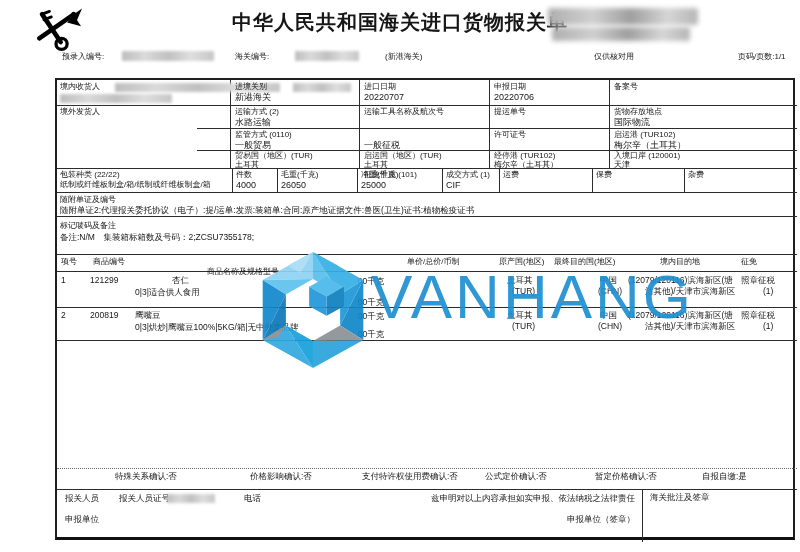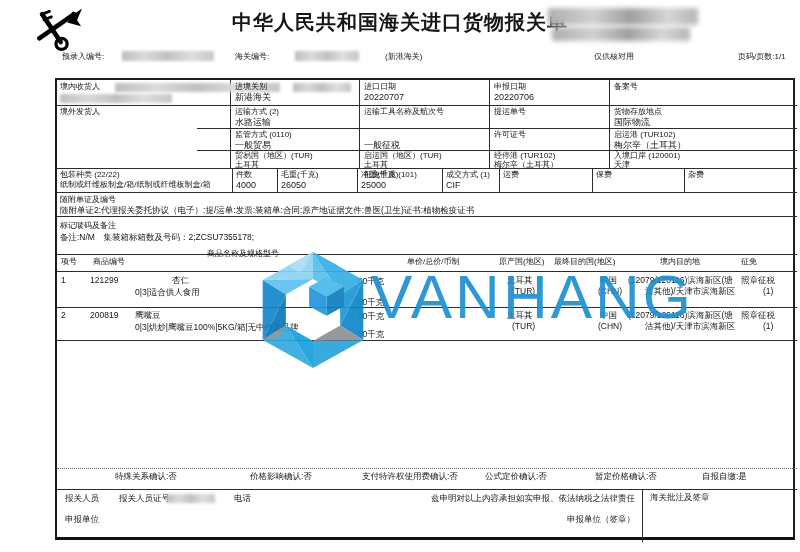--- a/index.html
+++ b/index.html
@@ -136,21 +136,21 @@
     <span class="t lb" style="left:631px;top:90px;">杂费</span>
 
     <span class="t lb" style="left:3px;top:115px;">随附单证及编号</span>
     <span class="t g" style="left:3px;top:126px;">随附单证2:代理报关委托协议（电子）:提/运单:发票:装箱单:合同:原产地证据文件:兽医(卫生)证书:植物检疫证书</span>
 
     <span class="t lb" style="left:3px;top:141px;">标记唛码及备注</span>
     <span class="t g" style="left:3px;top:153px;">备注:N/M　集装箱标箱数及号码：2;ZCSU7355178;</span>
 
     <span class="t lb" style="left:4px;top:177px;">项号</span>
     <span class="t lb" style="left:36px;top:177px;">商品编号</span>
-    <span class="t lb" style="left:150px;top:169px;">商品名称及规格型号</span>
+    <span class="t lb" style="left:150px;top:187px;">商品名称及规格型号</span>
     <span class="t lb" style="left:350px;top:177px;">单价/总价/币制</span>
     <span class="t lb" style="left:442px;top:177px;">原产国(地区)</span>
     <span class="t lb" style="left:497px;top:177px;">最终目的国(地区)</span>
     <span class="t lb" style="left:603px;top:177px;">境内目的地</span>
     <span class="t lb" style="left:684px;top:177px;">征免</span>
 
     <span class="t g" style="left:4px;top:196px;">1</span>
     <span class="t g" style="left:33px;top:196px;">121299</span>
     <span class="t g" style="left:78px;top:196px;margin-left:37px;">杏仁</span>
     <span class="t g" style="left:78px;top:208px;">0|3|适合供人食用</span>
@@ -183,21 +183,21 @@
     <span class="t g" style="left:58px;top:392px;">特殊关系确认:否</span>
     <span class="t g" style="left:193px;top:392px;">价格影响确认:否</span>
     <span class="t g" style="left:305px;top:392px;">支付特许权使用费确认:否</span>
     <span class="t g" style="left:428px;top:392px;">公式定价确认:否</span>
     <span class="t g" style="left:538px;top:392px;">暂定价格确认:否</span>
     <span class="t g" style="left:645px;top:392px;">自报自缴:是</span>
 
     <span class="t g" style="left:8px;top:414px;">报关人员</span>
     <span class="t g" style="left:62px;top:414px;">报关人员证号</span>
     <div class="redact" style="left:110px;top:414px;width:48px;height:9px;"></div>
-    <span class="t g" style="left:177px;top:414px;">电话</span>
+    <span class="t g" style="left:187px;top:414px;">电话</span>
     <span class="t g" style="left:300px;top:414px;width:278px;text-align:right;">兹申明对以上内容承担如实申报、依法纳税之法律责任</span>
     <span class="t g" style="left:8px;top:435px;">申报单位</span>
     <span class="t g" style="left:300px;top:435px;width:278px;text-align:right;">申报单位（签章）</span>
     <span class="t g" style="left:593px;top:413px;">海关批注及签章</span>
   </div>
 
   <div class="wm">
     <svg style="position:absolute;left:254px;top:250px;" width="118" height="120" viewBox="0 0 120 124">
       <polygon points="8,31 60,2 60,30" fill="#8ed3f3"></polygon>
       <polygon points="8,31 60,30 32,46" fill="#5fc2ee"></polygon>

